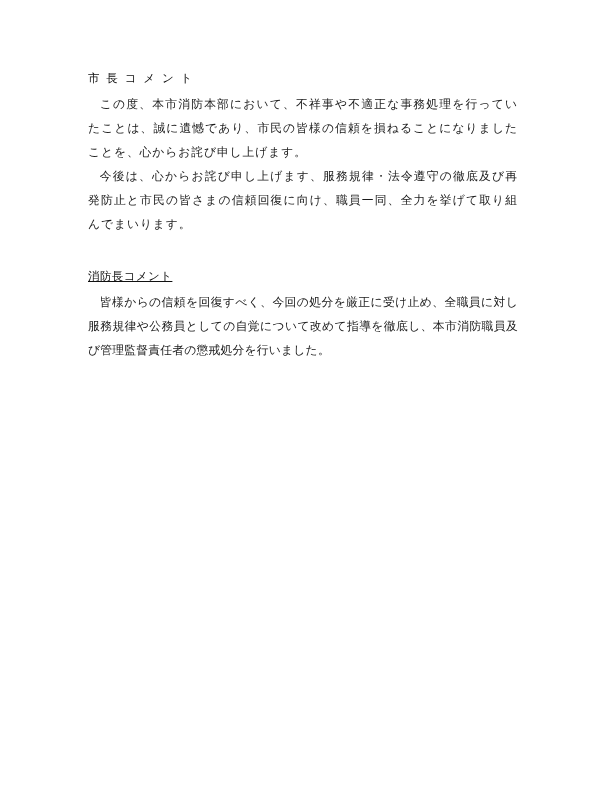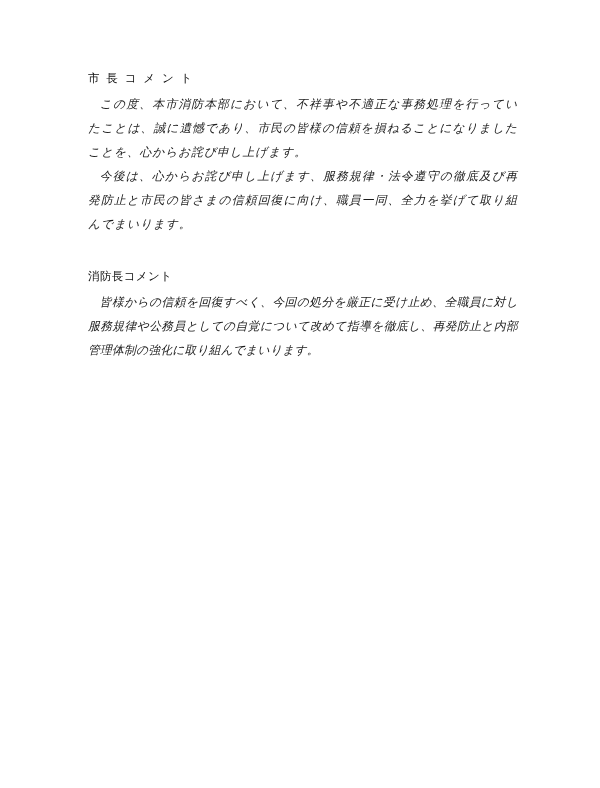--- a/index.html
+++ b/index.html
@@ -36,30 +36,30 @@
   .section-heading {
     font-size: 11.5px;
     line-height: 20px;
     letter-spacing: 1.6px;
     color: #111111;
     margin: 0 0 4px 0;
     font-weight: 400;
   }
   .section-heading.tight {
     letter-spacing: 0.4px;
+    text-decoration: underline;
   }
   .para {
     font-size: 11.8px;
     line-height: 24px;
     margin: 0;
     text-indent: 1em;
     letter-spacing: 0.9px;
     text-align: justify;
     color: #1a1a1a;
-    font-style: italic;
   }
   .para + .para {
     margin-top: 0;
   }
   .s2 .para {
     letter-spacing: 0.2px;
   }
 </style>
 </head>
 <body>
@@ -68,17 +68,17 @@
   <div class="doc-body">
 
     <div class="section s1">
       <h2 class="section-heading">市 長 コ メ ン ト</h2>
       <p class="para">この度、本市消防本部において、不祥事や不適正な事務処理を行っていたことは、誠に遺憾であり、市民の皆様の信頼を損ねることになりましたことを、心からお詫び申し上げます。</p>
       <p class="para">今後は、心からお詫び申し上げます、服務規律・法令遵守の徹底及び再発防止と市民の皆さまの信頼回復に向け、職員一同、全力を挙げて取り組んでまいります。</p>
     </div>
 
     <div class="section s2">
       <h2 class="section-heading tight">消防長コメント</h2>
-      <p class="para">皆様からの信頼を回復すべく、今回の処分を厳正に受け止め、全職員に対し服務規律や公務員としての自覚について改めて指導を徹底し、再発防止と内部管理体制の強化に取り組んでまいります。</p>
+      <p class="para">皆様からの信頼を回復すべく、今回の処分を厳正に受け止め、全職員に対し服務規律や公務員としての自覚について改めて指導を徹底し、本市消防職員及び管理監督責任者の懲戒処分を行いました。</p>
     </div>
 
   </div>
 </div>
 
 </body></html>

